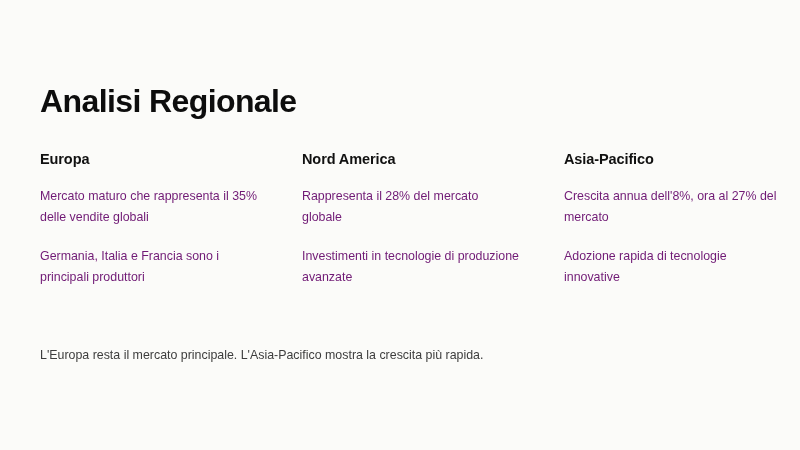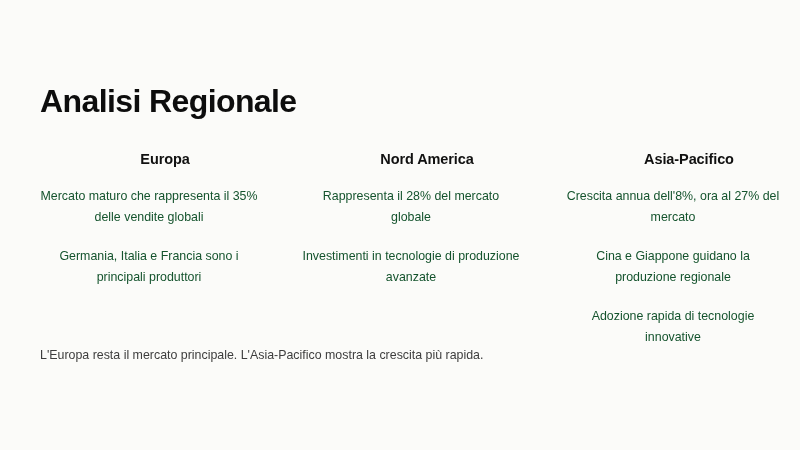--- a/index.html
+++ b/index.html
@@ -42,21 +42,20 @@
     top: 150px;
     width: 720px;
     display: flex;
     flex-direction: row;
     align-items: flex-start;
   }
 
   .column {
     width: 250px;
     flex: 0 0 250px;
-    text-align: center;
   }
 
   .column + .column {
     margin-left: 12px;
   }
 
   .col-heading {
     margin: 0 0 18px 0;
     font-size: 14.5px;
     line-height: 18px;
@@ -67,21 +66,21 @@
 
   .col-points {
     list-style: none;
     margin: 0;
     padding: 0;
   }
 
   .col-point {
     font-size: 12.4px;
     line-height: 21px;
-    color: #14532d;
+    color: #701a75;
     margin-bottom: 18px;
     max-width: 218px;
   }
 
   .col-point:last-child {
     margin-bottom: 0;
   }
 
   .footer-note {
     position: absolute;
@@ -116,21 +115,20 @@
       <ul class="col-points">
         <li class="col-point">Rappresenta il 28% del mercato globale</li>
         <li class="col-point">Investimenti in tecnologie di produzione avanzate</li>
       </ul>
     </div>
 
     <div class="column">
       <h2 class="col-heading">Asia-Pacifico</h2>
       <ul class="col-points">
         <li class="col-point">Crescita annua dell'8%, ora al 27% del mercato</li>
-        <li class="col-point">Cina e Giappone guidano la produzione regionale</li>
         <li class="col-point">Adozione rapida di tecnologie innovative</li>
       </ul>
     </div>
 
   </div>
 
   <p class="footer-note">L'Europa resta il mercato principale. L'Asia-Pacifico mostra la crescita più rapida.</p>
 
 </div>
 

